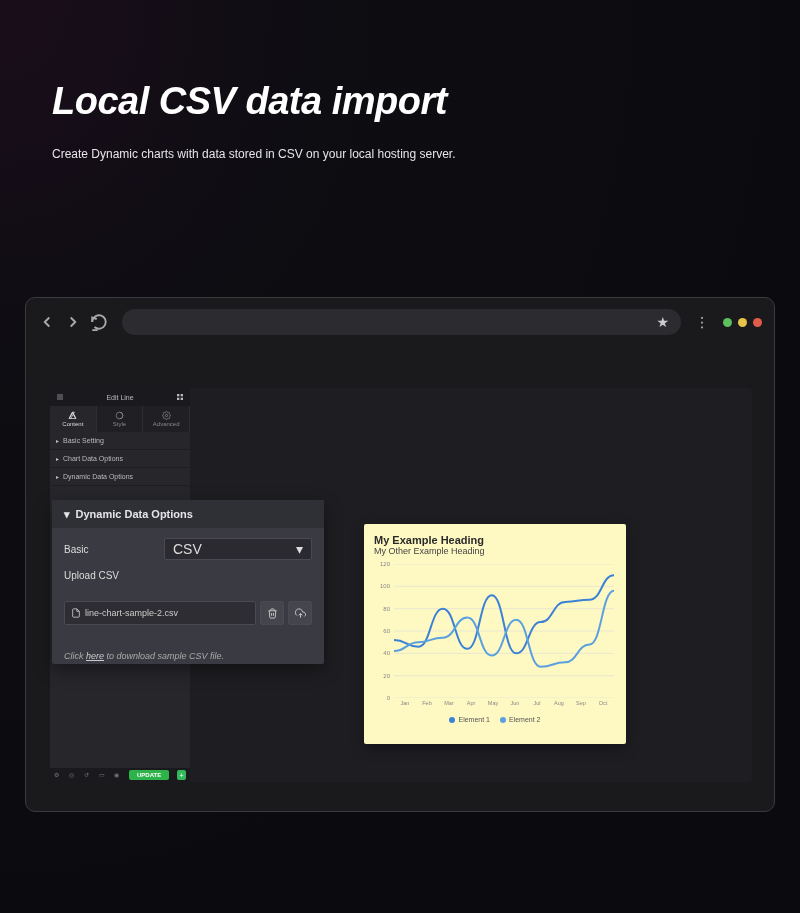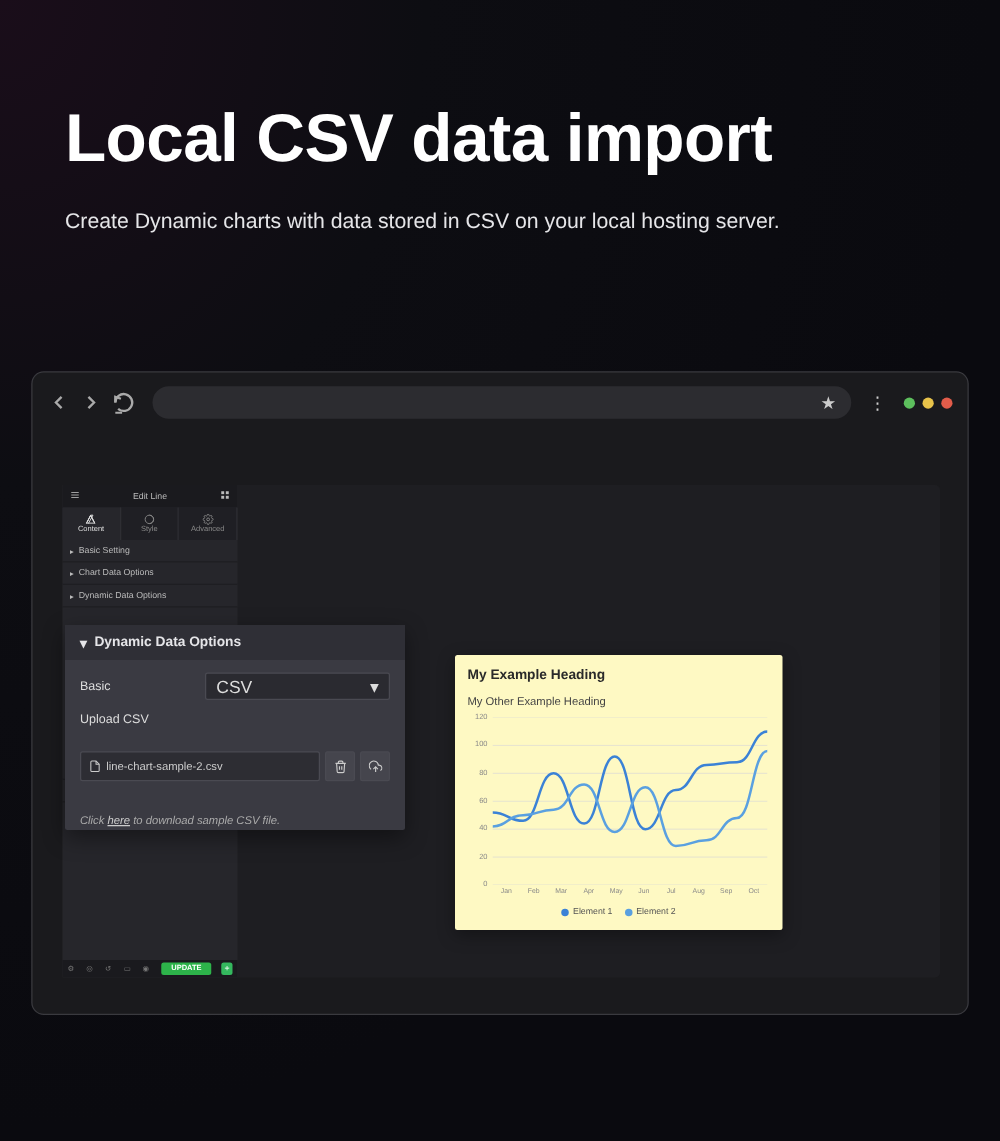--- a/index.html
+++ b/index.html
@@ -5,27 +5,28 @@
 * { margin: 0; padding: 0; box-sizing: border-box; }
 body {
   width: 800px;
   height: 913px;
   background: radial-gradient(ellipse at top left, #1a0d1a 0%, #0d0d12 30%, #0a0a0f 70%);
   font-family: -apple-system, BlinkMacSystemFont, "Segoe UI", sans-serif;
   color: #fff;
   overflow: hidden;
 }
 .page-title {
-  font-size: 54px;
+  font-size: 38px;
   font-weight: 800;
   margin: 80px 0 0 52px;
   letter-spacing: -0.5px;
+  font-style: italic;
 }
 .page-subtitle {
-  font-size: 17px;
+  font-size: 12px;
   font-weight: 400;
   margin: 22px 52px 0 52px;
   line-height: 1.5;
   color: #e5e5e8;
 }
 .browser-frame {
   position: absolute;
   left: 25px; top: 297px;
   width: 750px; height: 515px;
   background: #1a1a1d;
@@ -217,21 +218,21 @@
   position: absolute;
   left: 314px; top: 136px;
   width: 262px; height: 220px;
   background: #fef9c3;
   border-radius: 2px;
   padding: 10px 10px 6px 10px;
   color: #333;
   box-shadow: 0 4px 14px rgba(0,0,0,0.35);
 }
 .chart-title { font-size: 11px; font-weight: 700; color: #2a2a2a; }
-.chart-sub { font-size: 9px; color: #444; margin-top: 10px; }
+.chart-sub { font-size: 9px; color: #444; margin-top: 0; }
 .chart-area {
   position: relative;
   margin-top: 8px;
   height: 150px;
 }
 .y-axis {
   position: absolute;
   left: 0; top: 0; bottom: 16px;
   width: 18px;
 }

